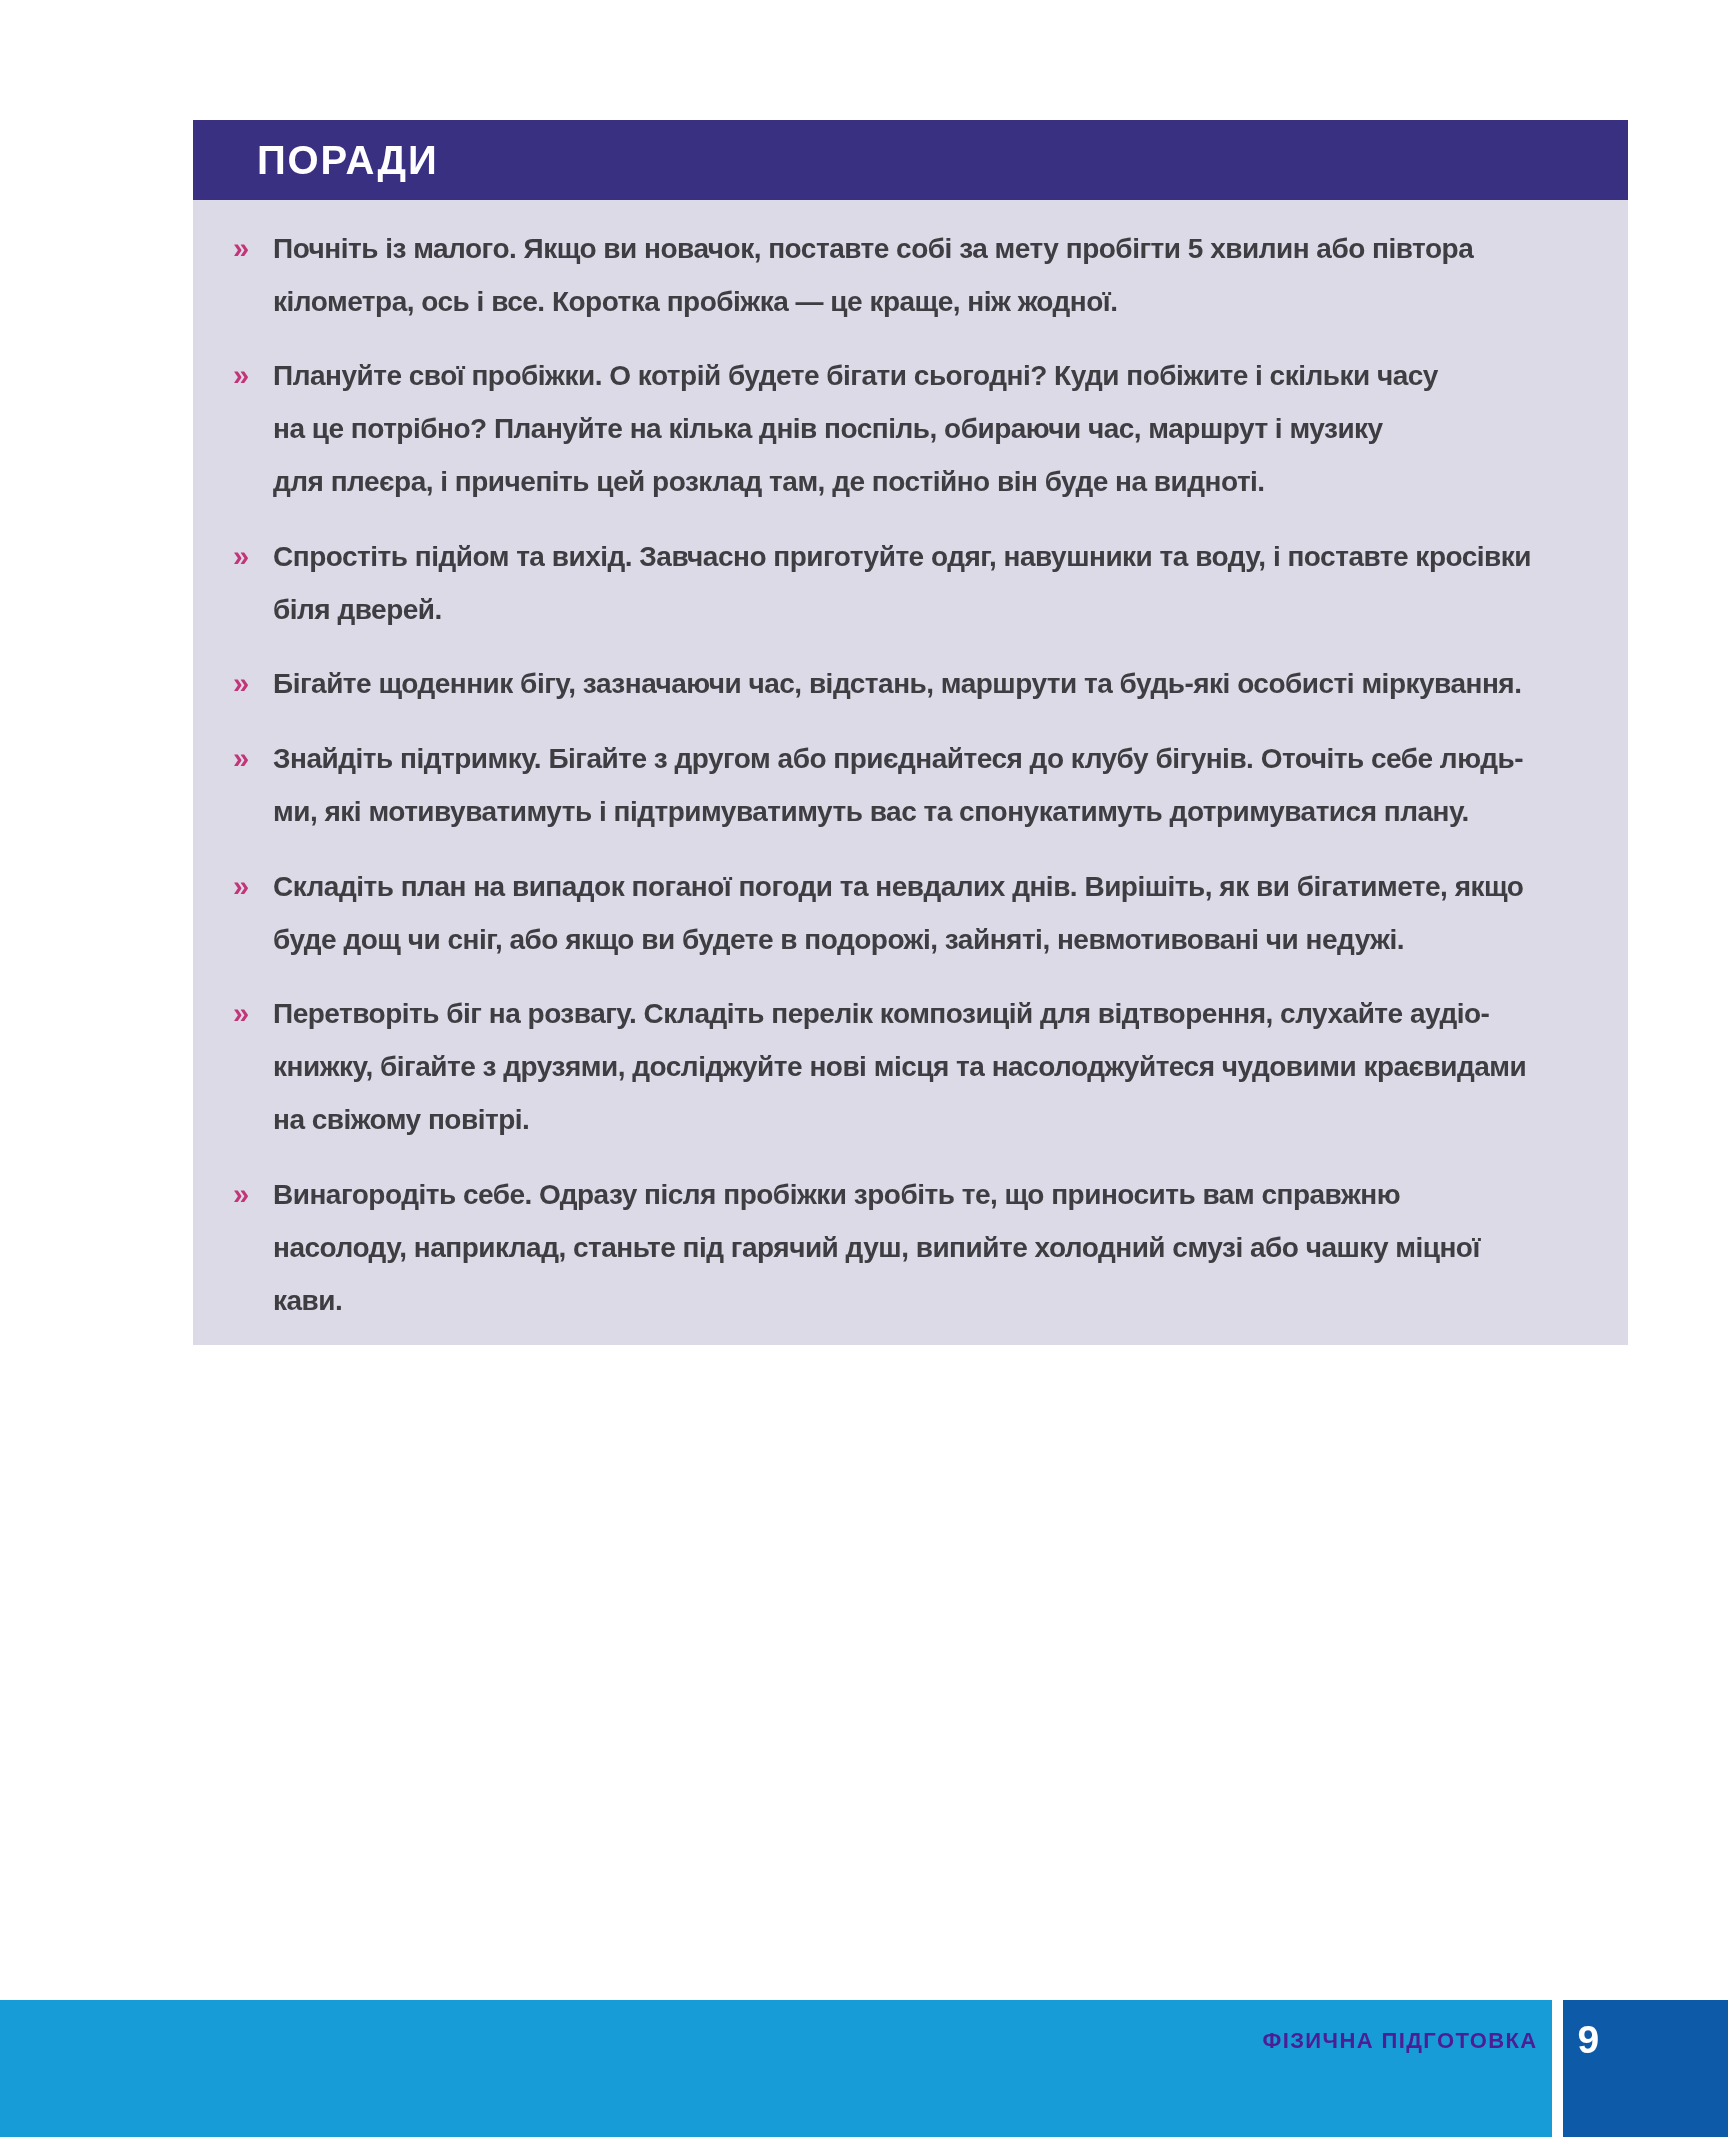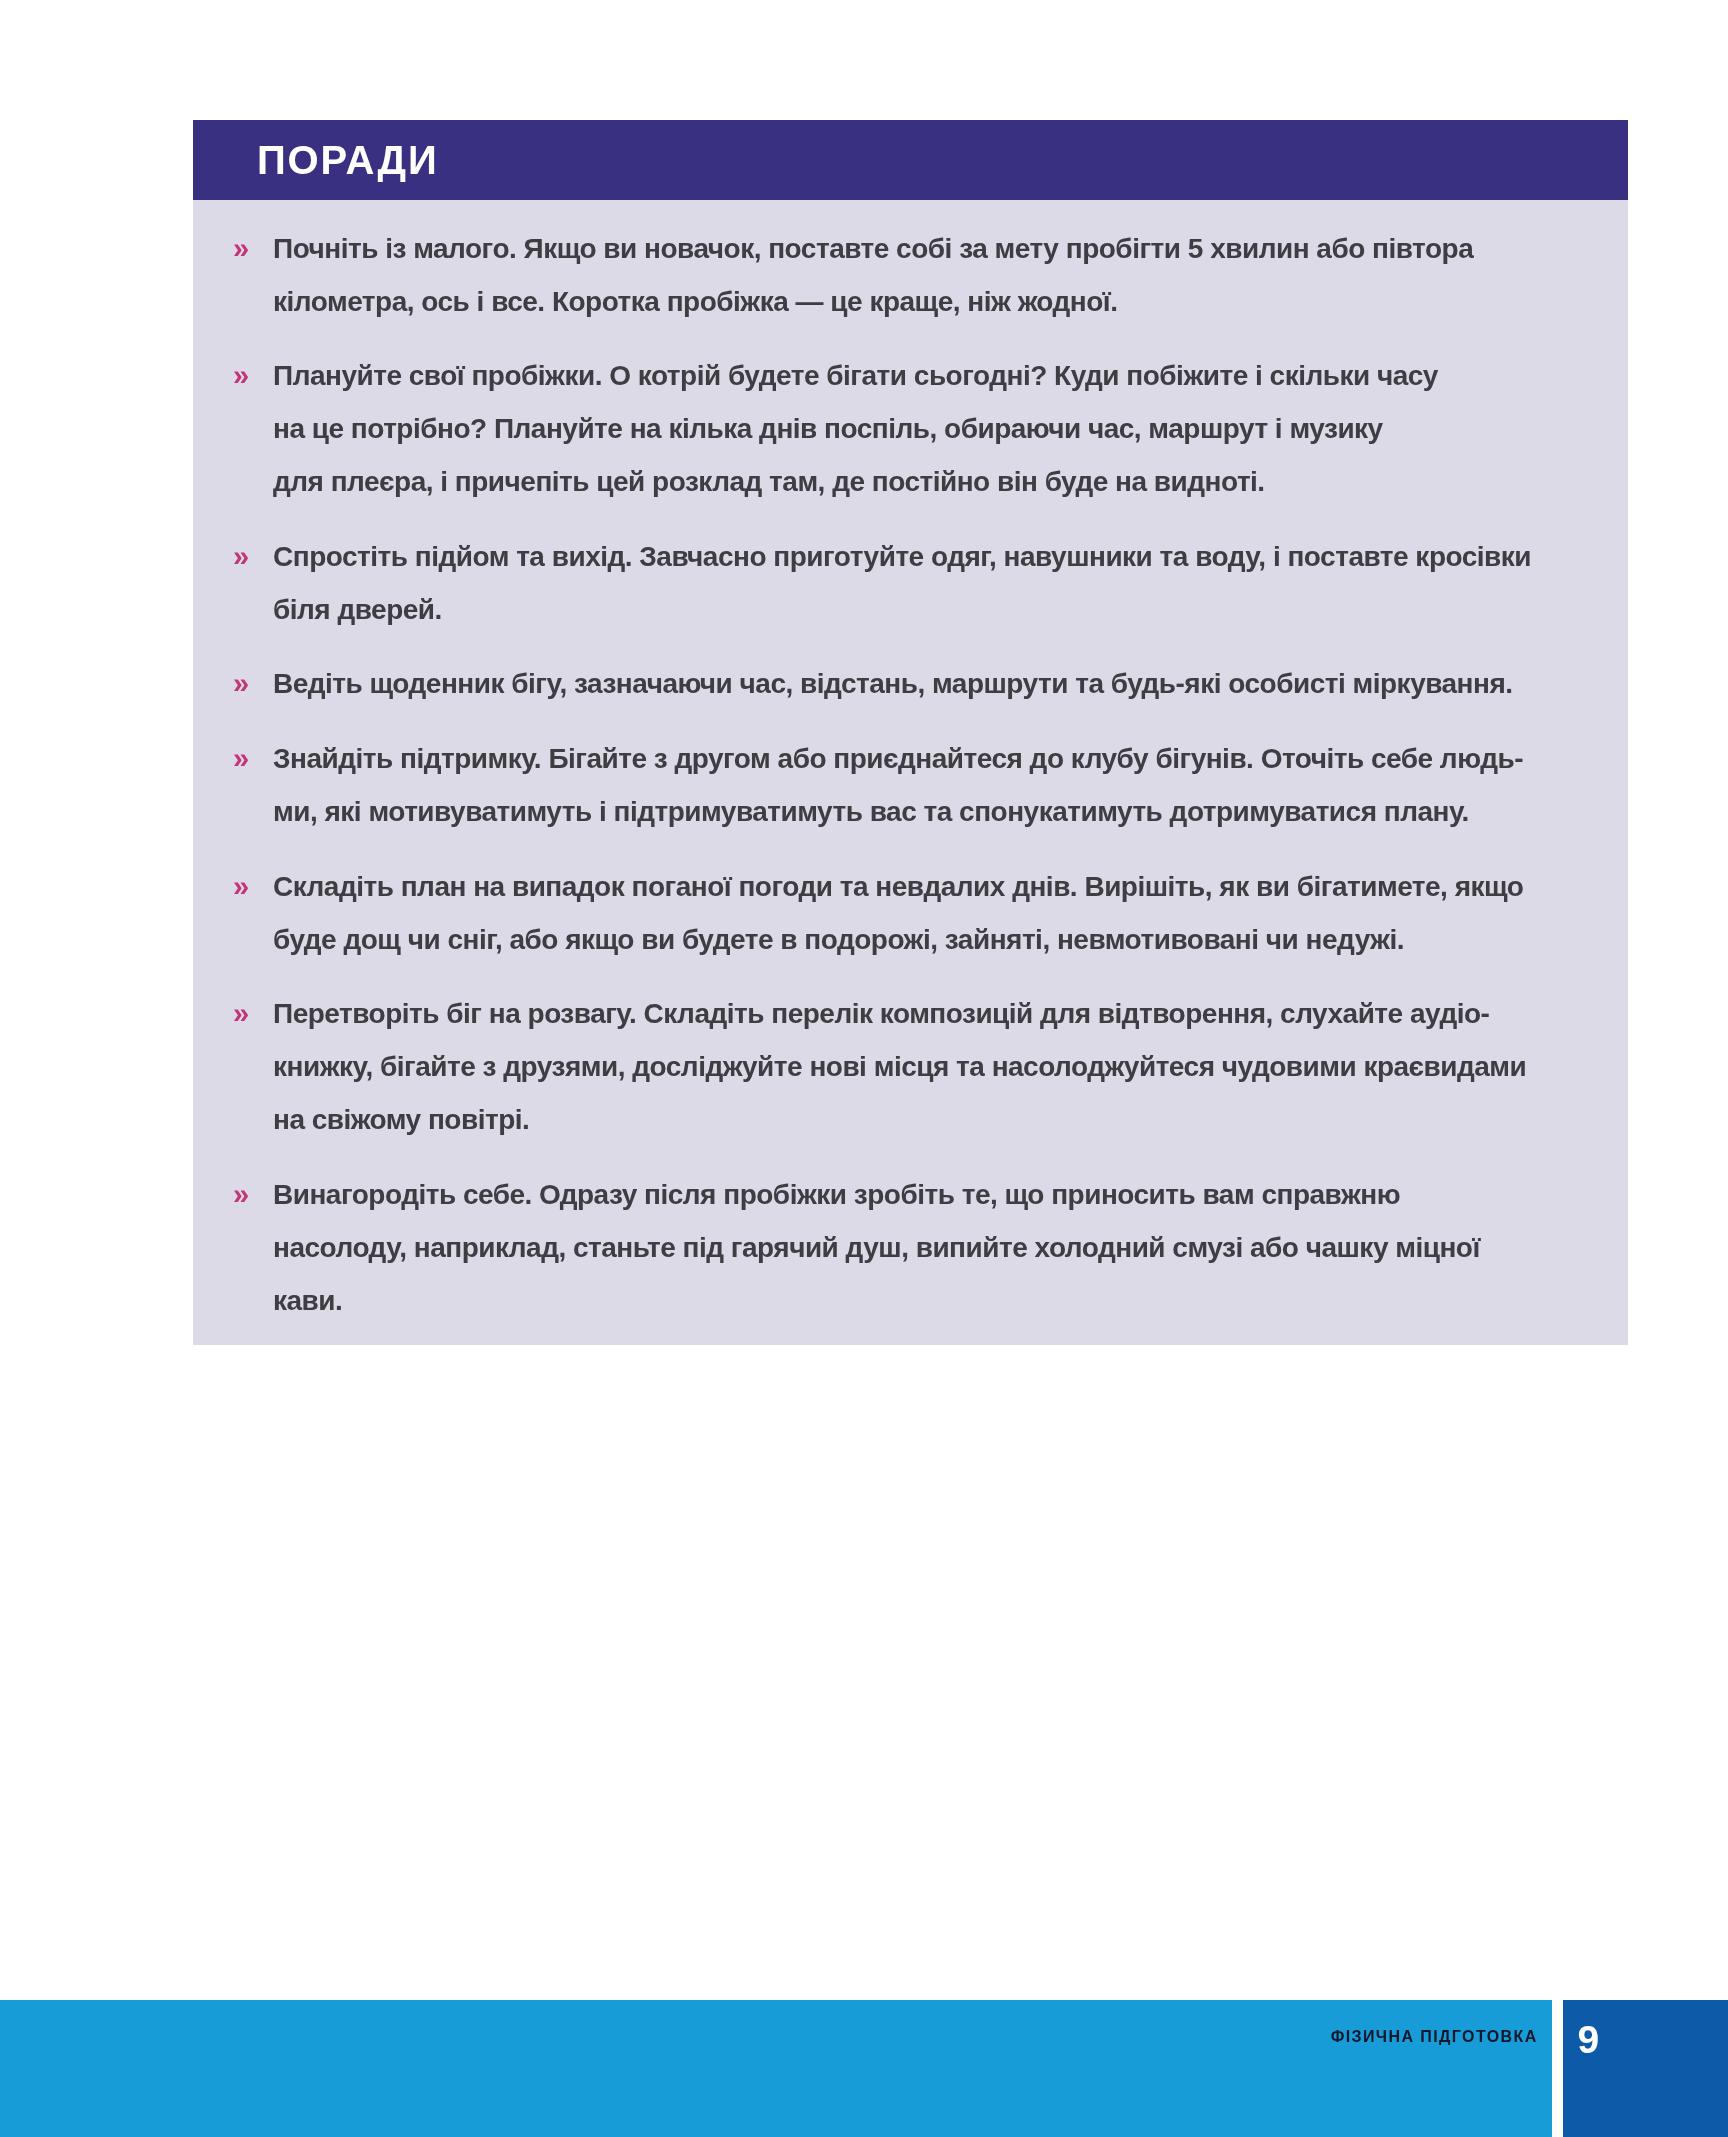--- a/index.html
+++ b/index.html
@@ -71,22 +71,22 @@
     left: 0;
     top: 2000px;
     width: 1552px;
     height: 138px;
     background: #189cd8;
     box-sizing: border-box;
     text-align: right;
     padding: 28px 14.4px 0 0;
   }
   .footer-band .section-label {
-    color: #0f172a;
-    font-size: 16px;
+    color: #4c1d95;
+    font-size: 22px;
     font-weight: 700;
     letter-spacing: 1.4px;
     white-space: nowrap;
     text-align: center;
   }
   .page-num-block {
     position: absolute;
     left: 1563px;
     top: 2000px;
     width: 165px;
@@ -125,21 +125,21 @@
   </div>
 
   <div class="tip">
     <span class="chev">»</span>
     <span class="tip-text">Спростіть підйом та вихід. Завчасно приготуйте одяг, навушники та воду, і поставте кросівки
 біля дверей.</span>
   </div>
 
   <div class="tip">
     <span class="chev">»</span>
-    <span class="tip-text">Ведіть щоденник бігу, зазначаючи час, відстань, маршрути та будь-які особисті міркування.</span>
+    <span class="tip-text">Бігайте щоденник бігу, зазначаючи час, відстань, маршрути та будь-які особисті міркування.</span>
   </div>
 
   <div class="tip">
     <span class="chev">»</span>
     <span class="tip-text">Знайдіть підтримку. Бігайте з другом або приєднайтеся до клубу бігунів. Оточіть себе людь-
 ми, які мотивуватимуть і підтримуватимуть вас та спонукатимуть дотримуватися плану.</span>
   </div>
 
   <div class="tip">
     <span class="chev">»</span>

